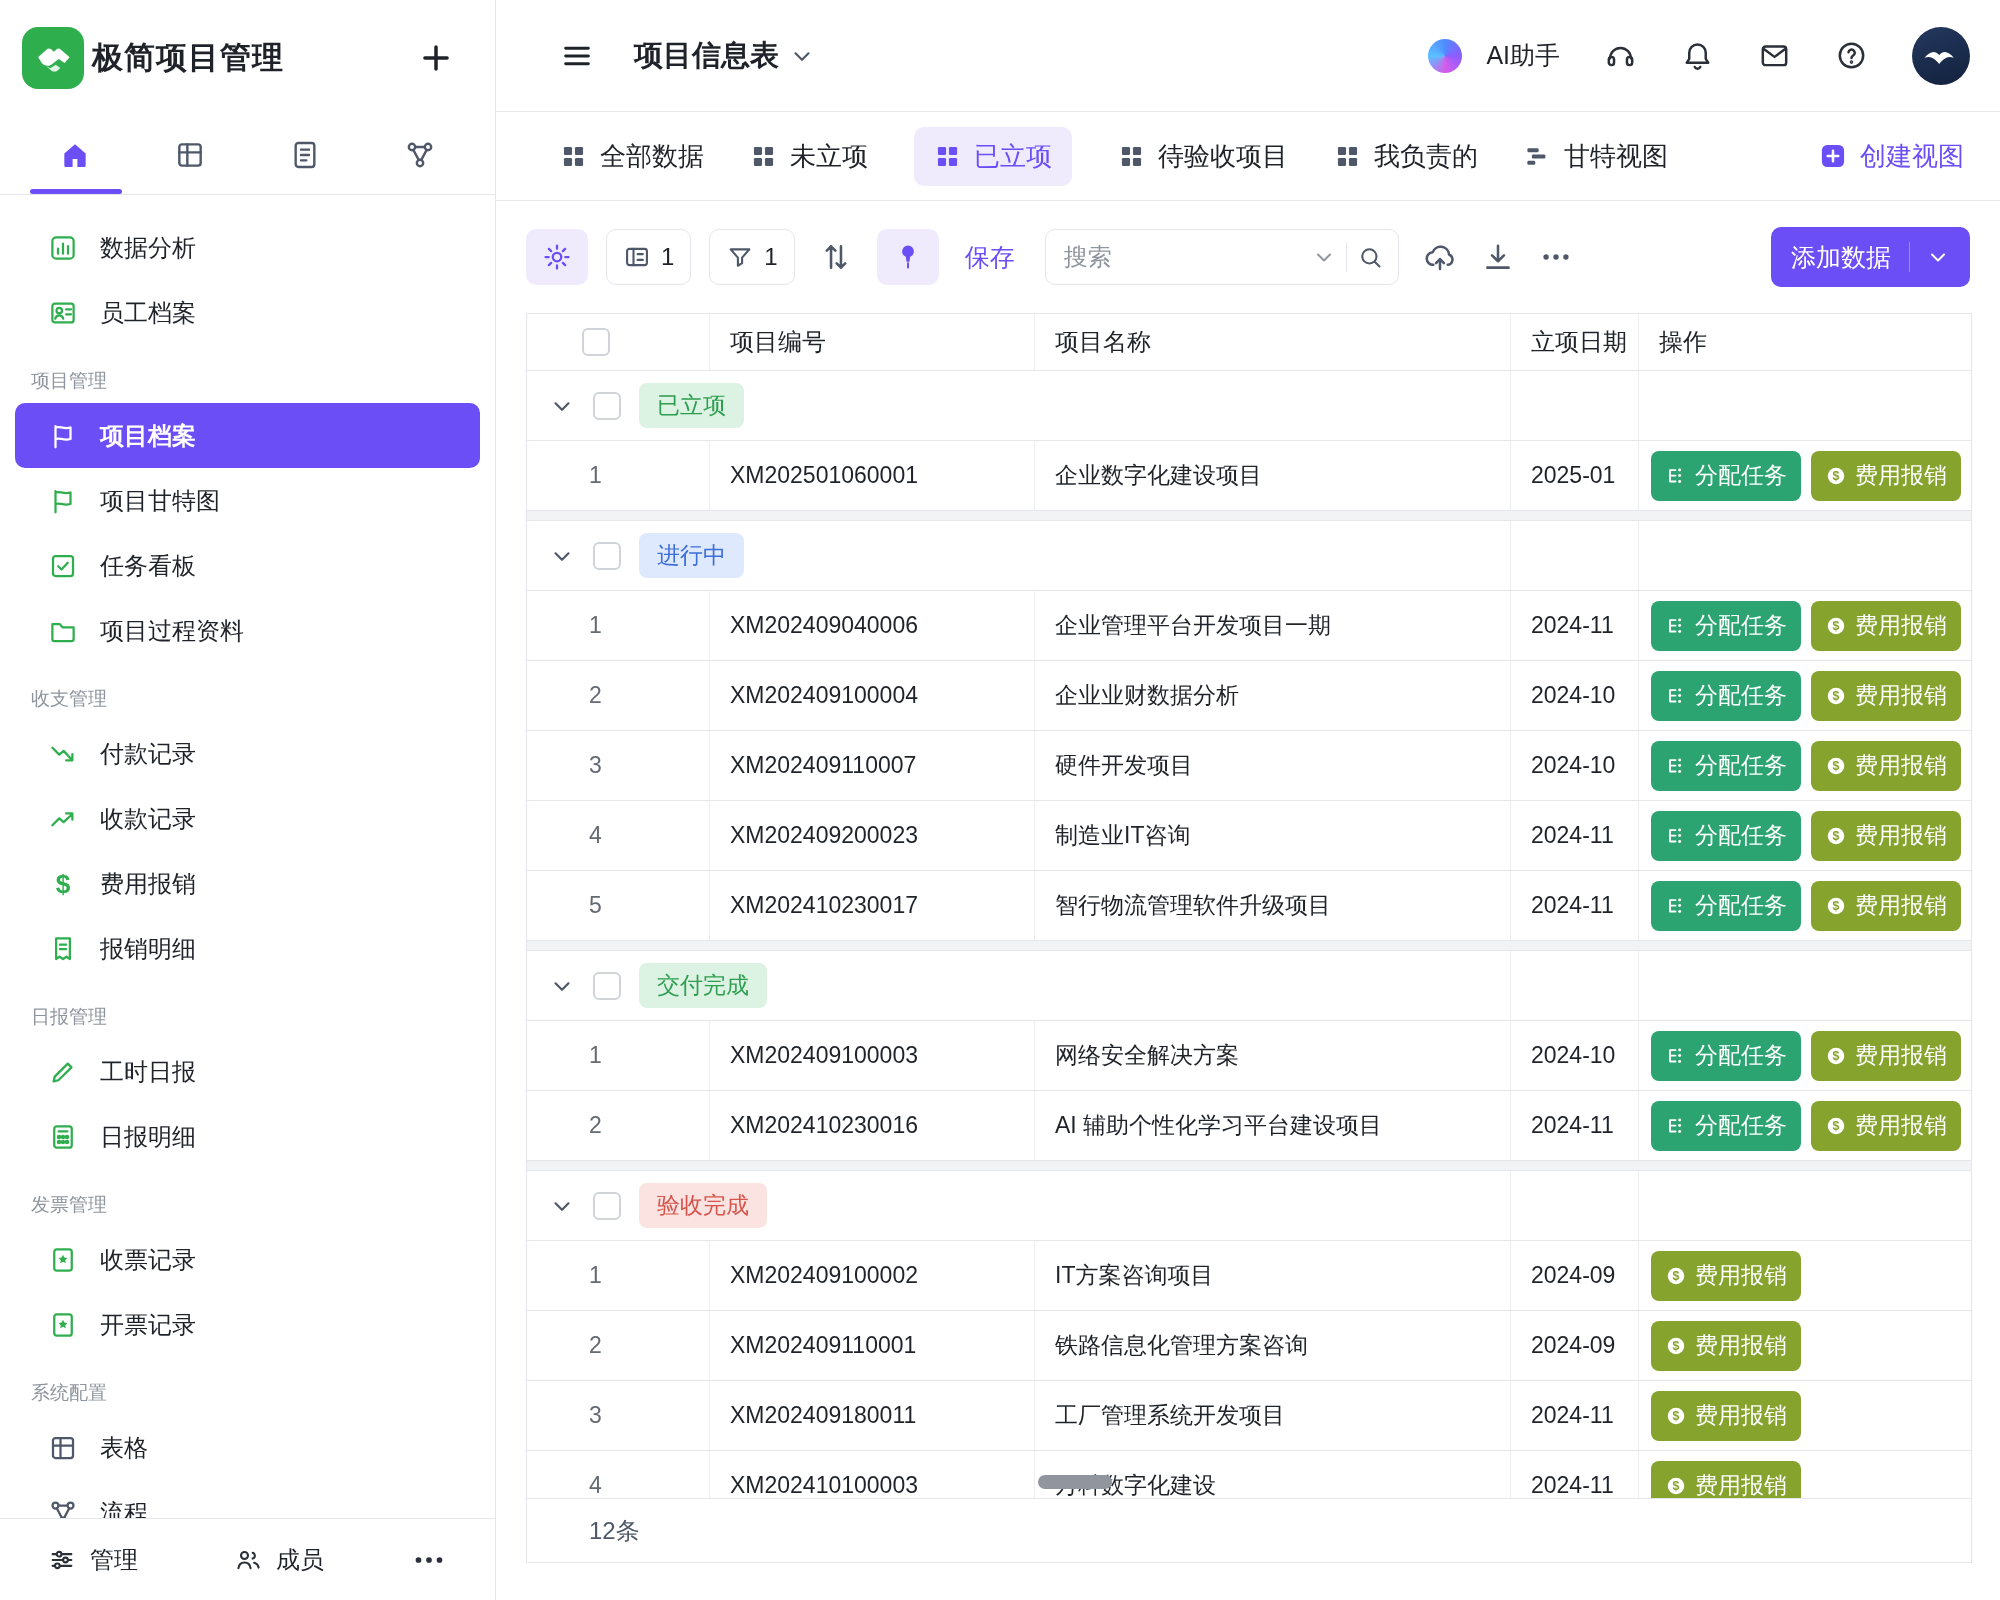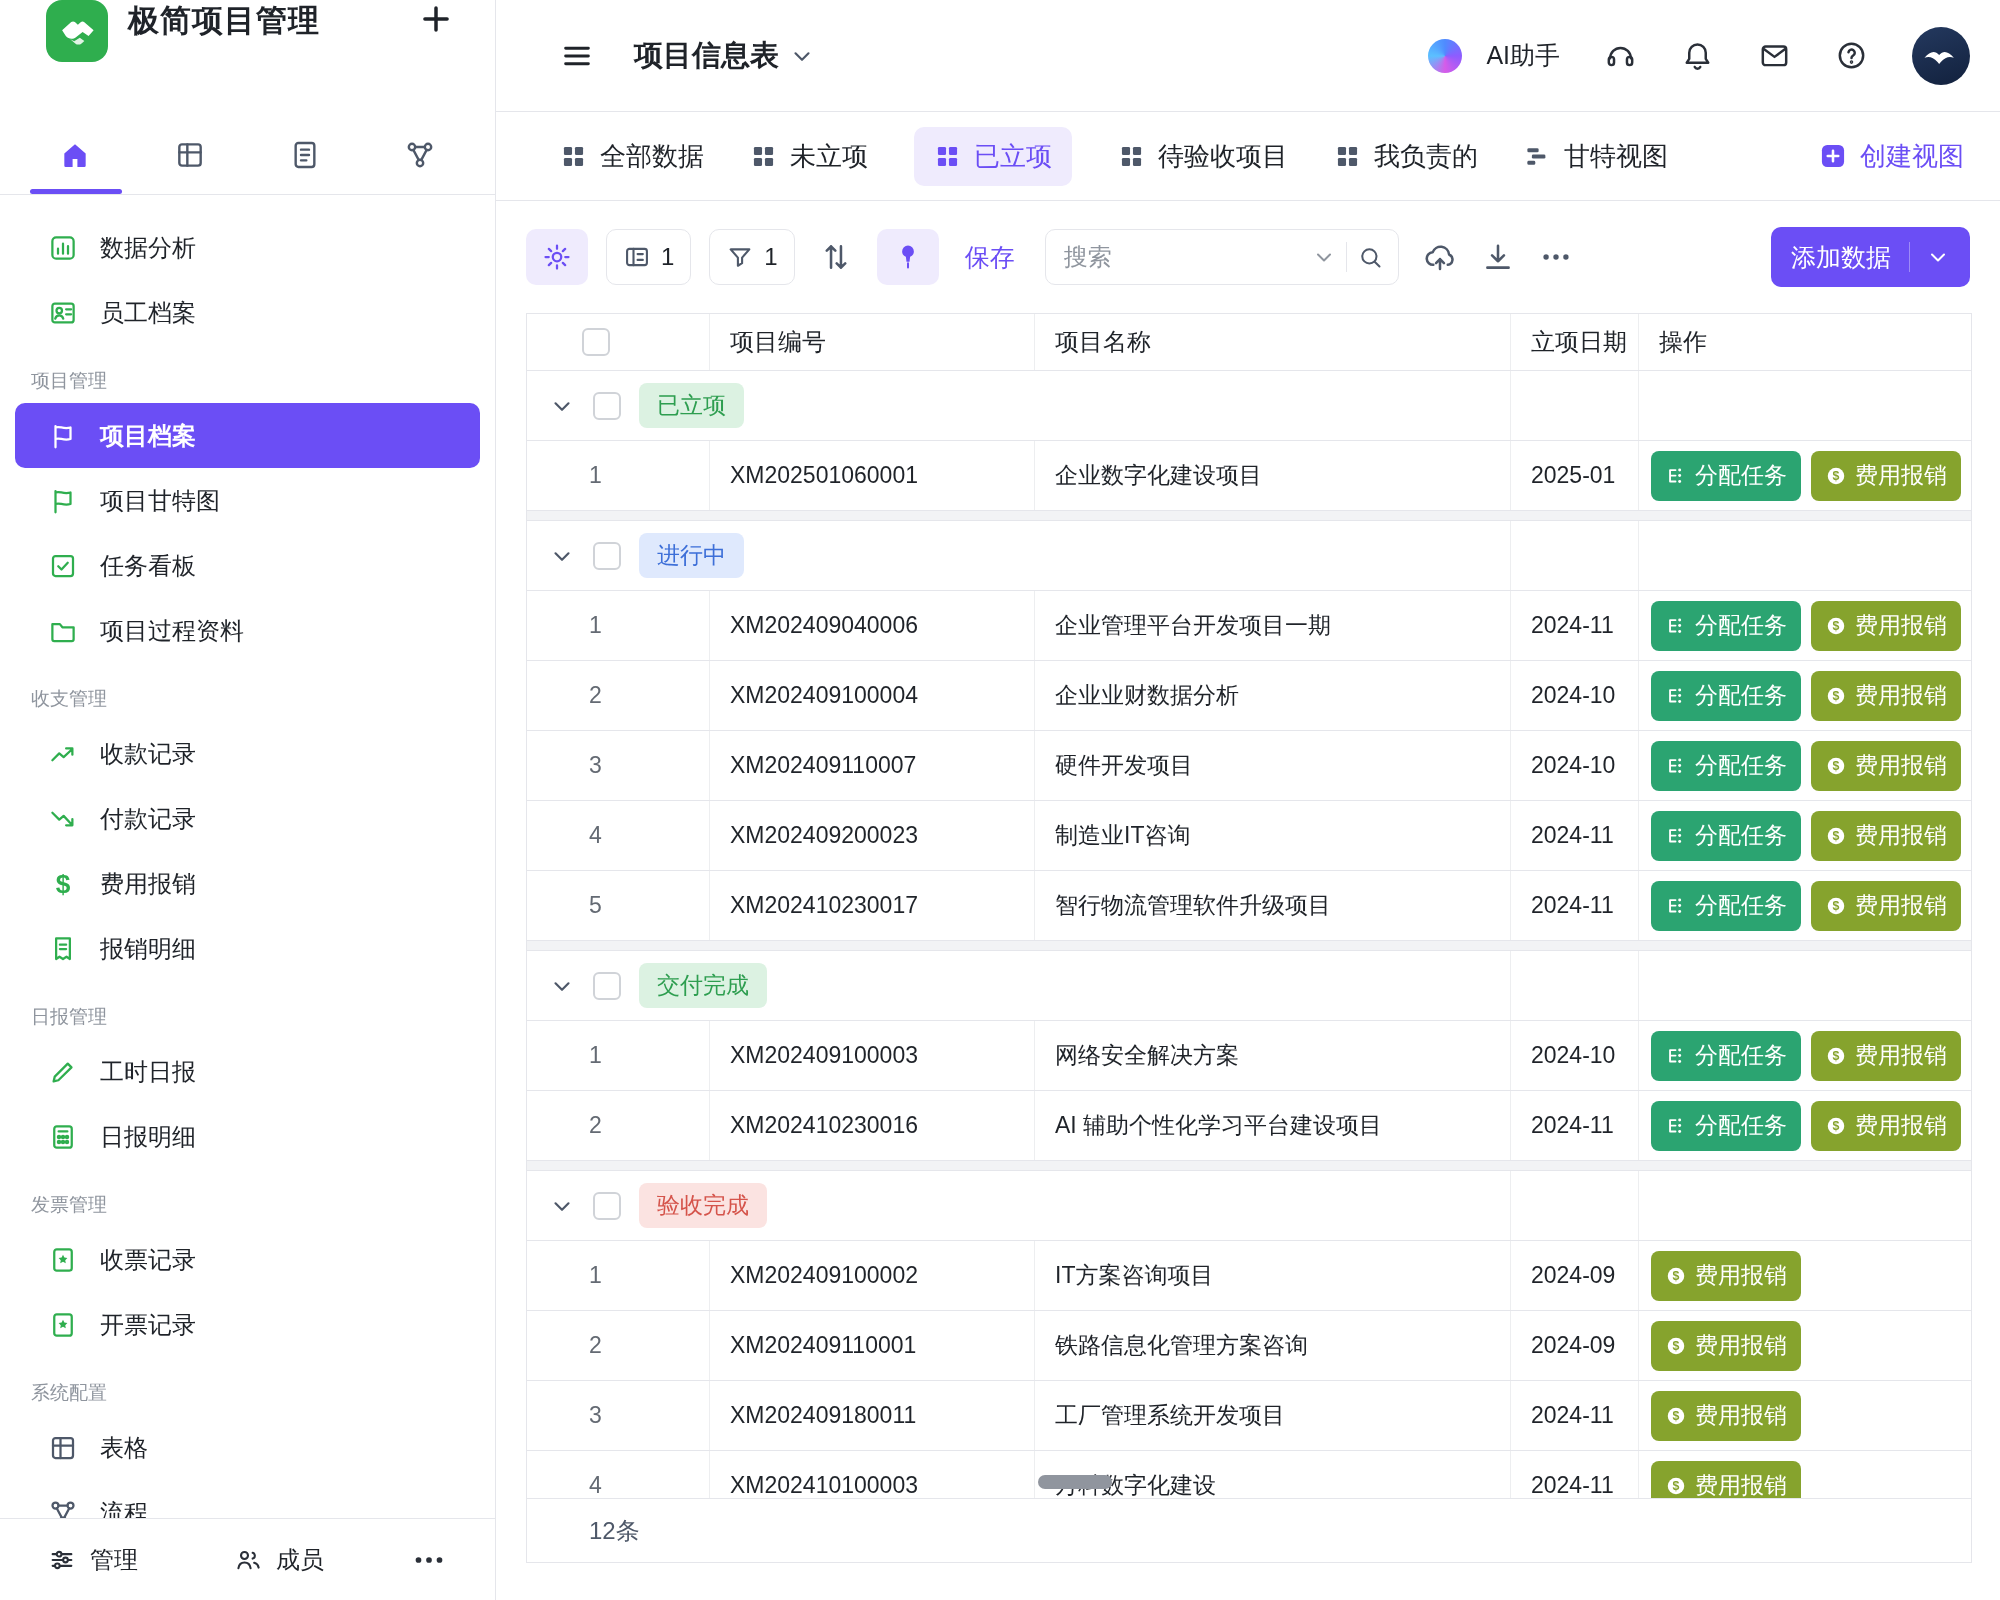--- a/index.html
+++ b/index.html
@@ -7,21 +7,21 @@
     font-family:"Liberation Sans","DejaVu Sans",sans-serif; color:#1F2329; }
   .app { display:flex; width:2000px; height:1600px; }
 
   
   .ic { display:inline-flex; align-items:center; justify-content:center; flex:none; }
   .ic svg { width:100%; height:100%; display:block; }
 
   
   .sidebar { width:496px; flex:none; border-right:1px solid #E5E6EB; background:#fff;
     position:relative; display:flex; flex-direction:column; }
-  .side-top { height:115px; flex:none; display:flex; padding:0 40px 0 46px; gap:20px; }
+  .side-top { height:115px; flex:none; display:flex; align-items:center; padding:0 40px 0 22px; gap:8px; }
   .logo { width:62px; height:62px; border-radius:16px; background:var(--logo-green);
     display:flex; align-items:center; justify-content:center; flex:none; }
   .logo .ic { width:42px; height:42px; color:#fff; }
   .app-title { font-size:31px; font-weight:700; flex:1; letter-spacing:1px; }
   .side-plus { width:38px; height:38px; color:#1F2329; cursor:pointer; }
   .side-tabs { height:80px; flex:none; border-bottom:1px solid #E5E6EB; display:flex;
     align-items:center; justify-content:space-between; padding:0 42px; position:relative; }
   .side-tab { width:66px; height:100%; display:flex; align-items:center; justify-content:center; color:#4E5869; cursor:pointer; }
   .side-tab .ic { width:32px; height:32px; }
   .side-tab.active { color:var(--accent); }
@@ -242,32 +242,32 @@
               <path d="M3.5 6.5h6l2 2.5h9v9.5a1.5 1.5 0 0 1-1.5 1.5H5a1.5 1.5 0 0 1-1.5-1.5V6.5z"></path>
             </svg>
           </span>
         <span>项目过程资料</span>
       </div>
 
       <div class="m-sec">收支管理</div>
       <div class="m-item">
         <span class="ic">
             <svg viewBox="0 0 24 24" fill="none" stroke="currentColor" stroke-width="1.8" stroke-linecap="round" stroke-linejoin="round">
+              <path d="M3.5 7l5.5 5.5 3.5-3 7 7.5M19.5 12v5h-5"></path>
+            </svg>
+          </span>
+        <span>付款记录</span>
+      </div>
+      <div class="m-item">
+        <span class="ic">
+            <svg viewBox="0 0 24 24" fill="none" stroke="currentColor" stroke-width="1.8" stroke-linecap="round" stroke-linejoin="round">
               <path d="M3.5 17l5.5-5.5 3.5 3L19.5 8M14.5 7.5h5v5"></path>
             </svg>
           </span>
         <span>收款记录</span>
-      </div>
-      <div class="m-item">
-        <span class="ic">
-            <svg viewBox="0 0 24 24" fill="none" stroke="currentColor" stroke-width="1.8" stroke-linecap="round" stroke-linejoin="round">
-              <path d="M3.5 7l5.5 5.5 3.5-3 7 7.5M19.5 12v5h-5"></path>
-            </svg>
-          </span>
-        <span>付款记录</span>
       </div>
       <div class="m-item">
         <span class="ic">
             <svg viewBox="0 0 24 24">
               <text x="12" y="19" text-anchor="middle" font-size="21" font-weight="bold" fill="currentColor">$</text>
             </svg>
           </span>
         <span>费用报销</span>
       </div>
       <div class="m-item">

